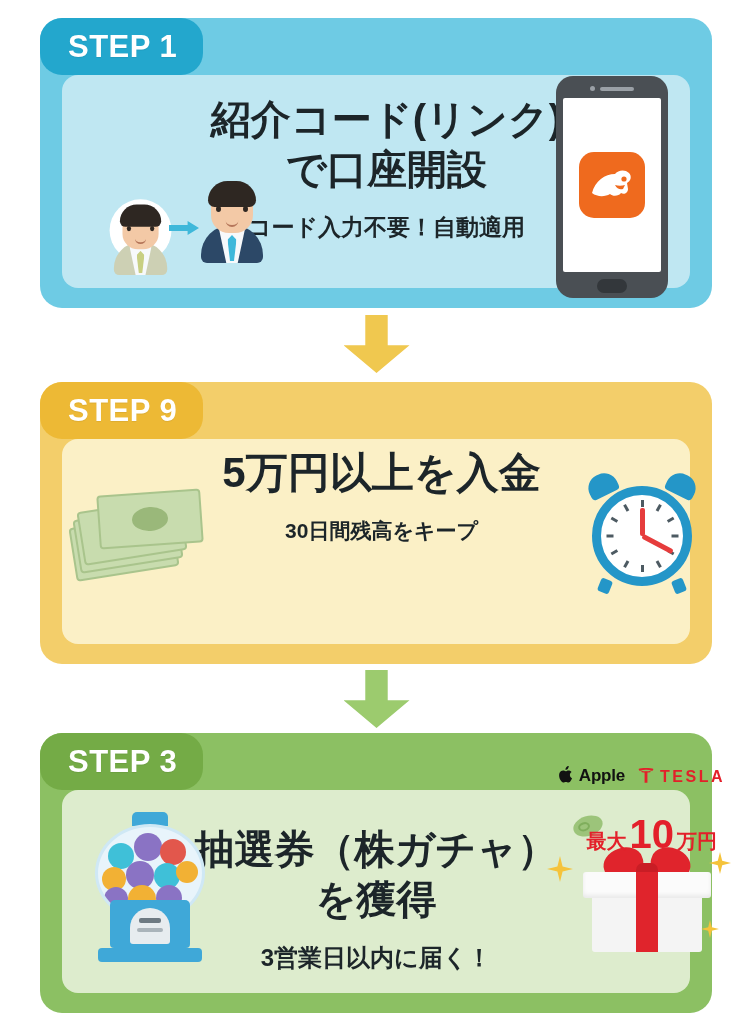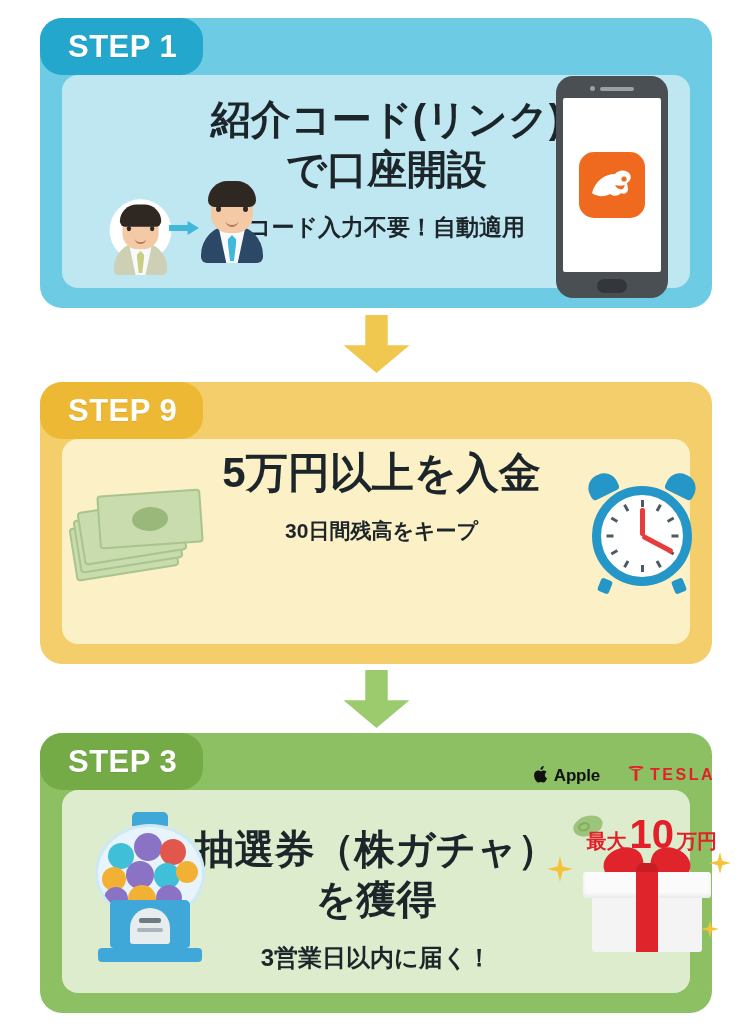--- a/index.html
+++ b/index.html
@@ -441,25 +441,25 @@
     position: absolute;
     left: 10px; bottom: 2px;
     width: 104px; height: 14px;
     background: #3fa8d8;
     border-radius: 4px;
   }
 
   
   .brand-row {
     position: absolute;
-    right: 38px;
+    right: 28px;
     top: 765px;
     display: flex;
-    align-items: flex-start;
-    gap: 26px;
+    align-items: flex-end;
+    gap: 11px;
     z-index: 6;
   }
   .brand {
     display: flex;
     align-items: center;
     gap: 4px;
   }
   .apple-glyph {
     font-size: 20px;
     line-height: 1;

